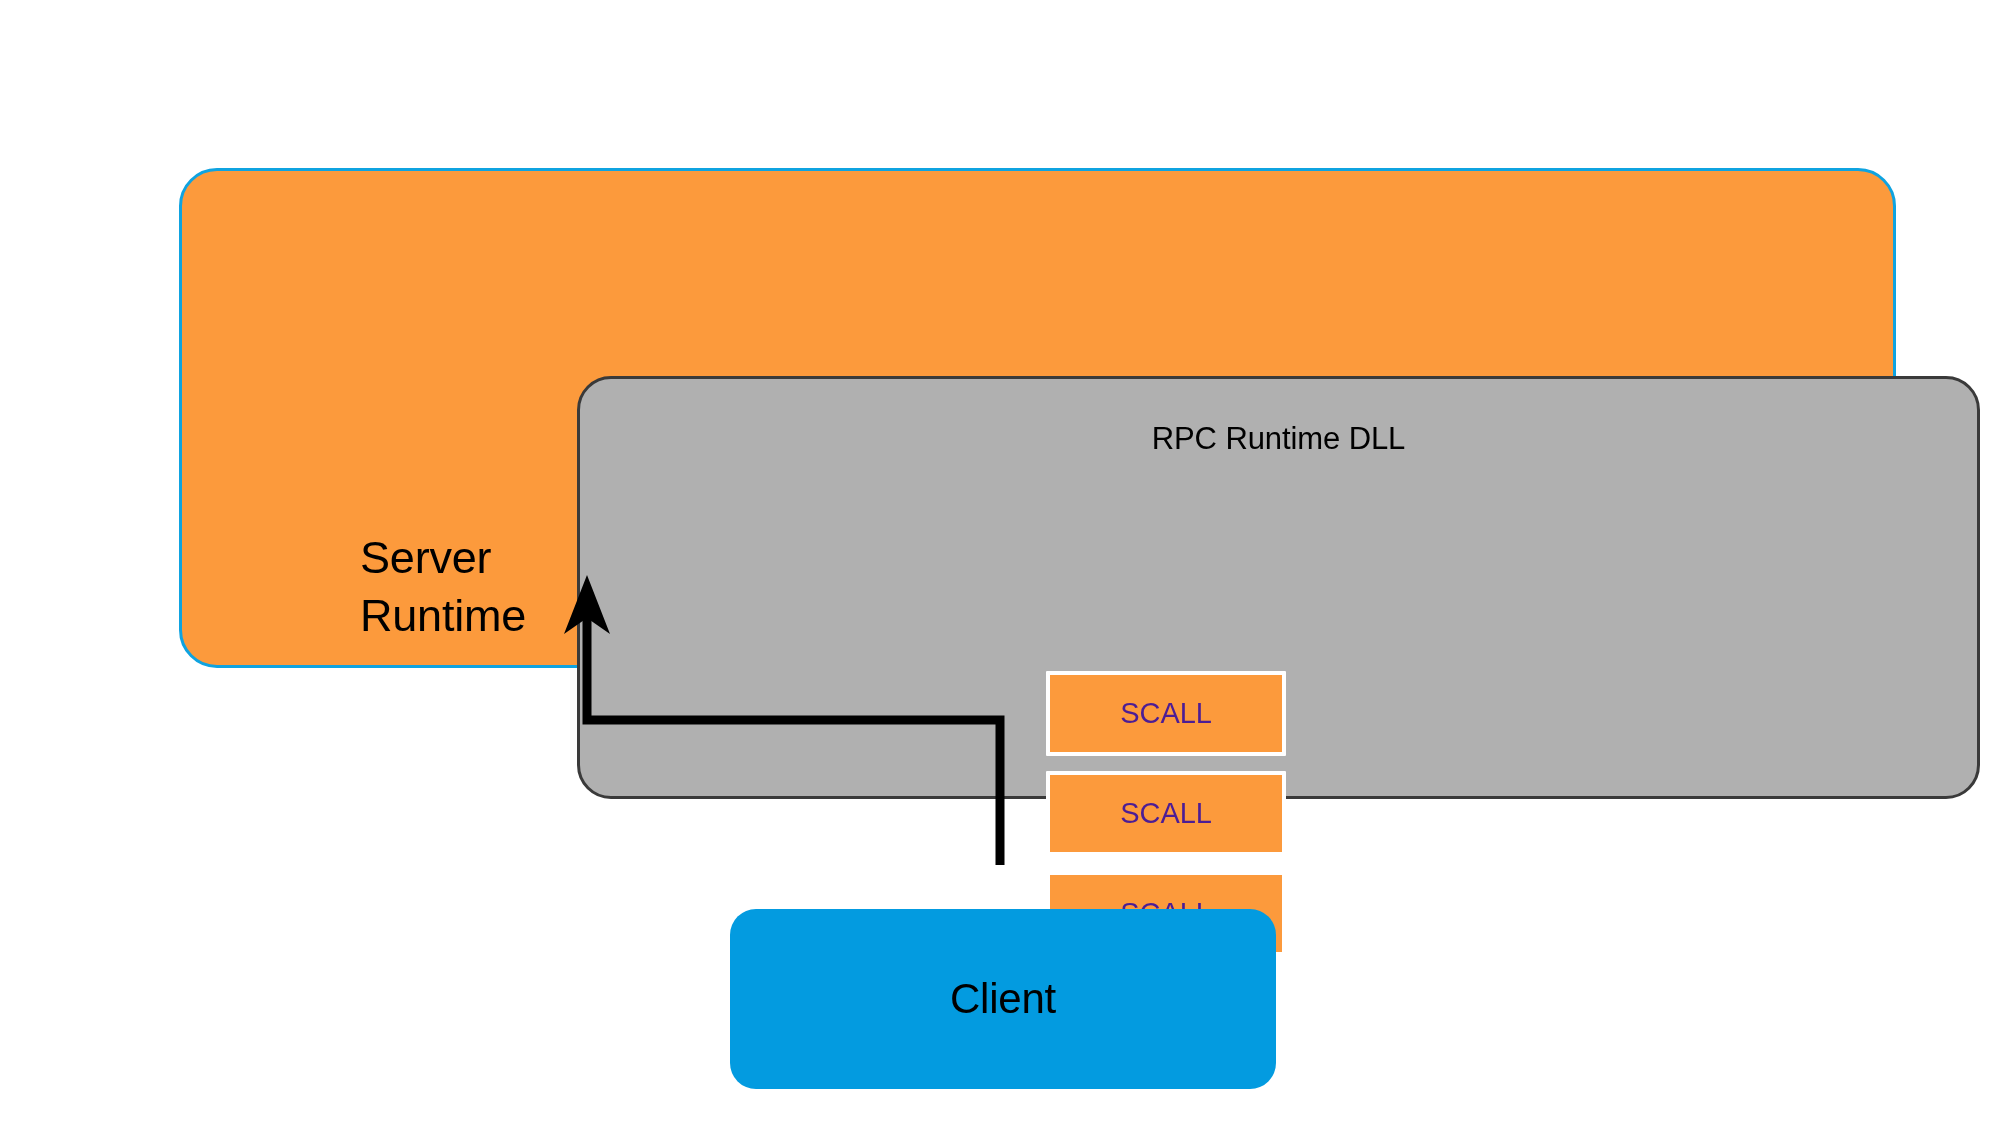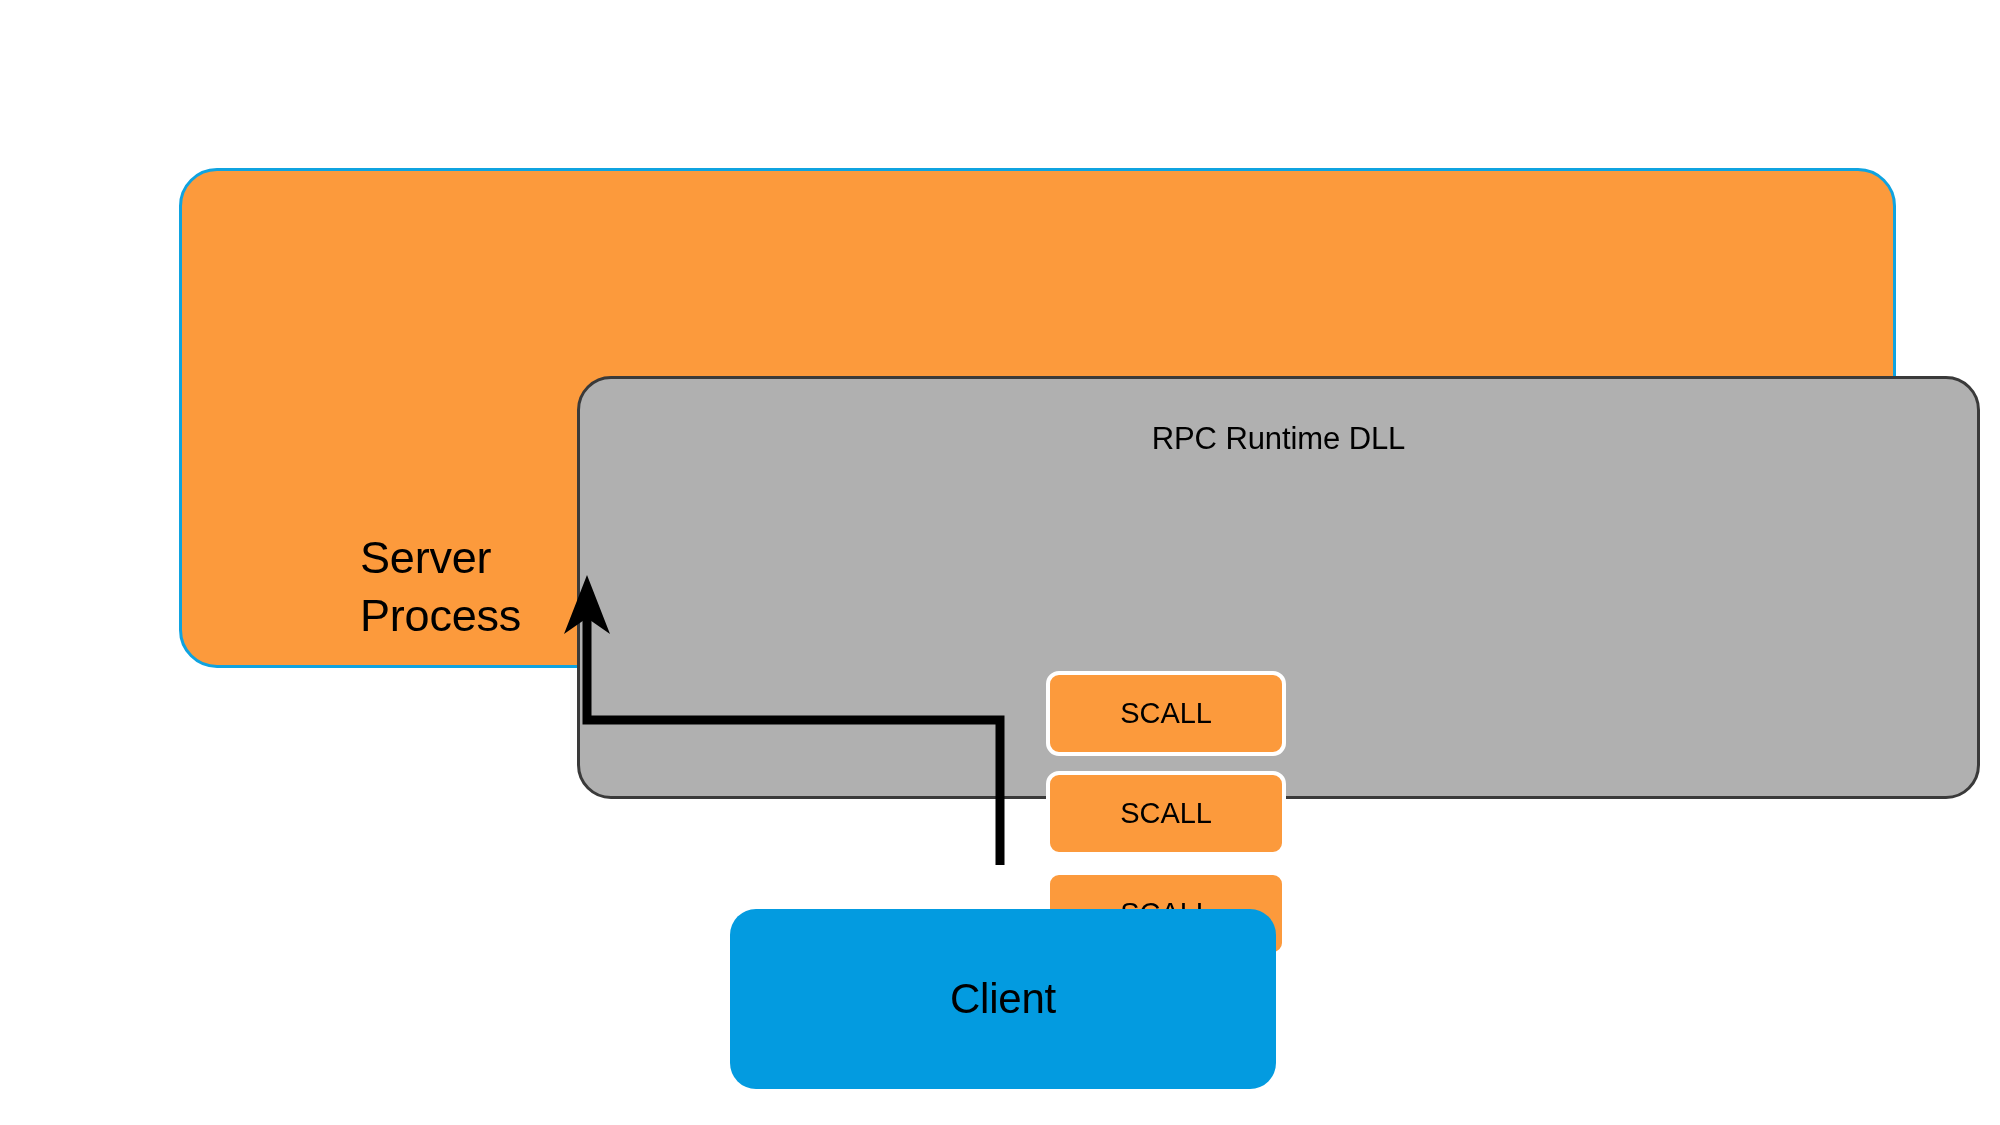--- a/index.html
+++ b/index.html
@@ -78,25 +78,25 @@
     height: 285px;
   }
   .scall-box {
     position: absolute;
     left: 0;
     width: 240px;
     height: 85px;
     box-sizing: border-box;
     background: #FC9A3C;
     border: 4px solid #FFFFFF;
-    border-radius: 13px;
+    border-radius: 1px;
     display: flex;
     align-items: center;
     justify-content: center;
-    color: #000000;
+    color: #4c1d95;
     font-size: 29px;
     letter-spacing: -0.1px;
   }
   .scall-0 { top: 0px; }
   .scall-1 { top: 100px; }
   .scall-2 { top: 200px; }
 
   
   .client-box {
     position: absolute;
@@ -137,21 +137,21 @@
       <div class="rpc-runtime-label">RPC Runtime DLL</div>
 
       <div class="scall-stack">
         <div class="scall-box scall-0">SCALL</div>
         <div class="scall-box scall-1">SCALL</div>
         <div class="scall-box scall-2">SCALL</div>
       </div>
     </div>
 
     <div class="server-label">Server
-Process</div>
+Runtime</div>
   </div>
 
   <svg class="connector" viewBox="0 0 2000 1125">
     <path d="M 1000 865 L 1000 720 L 587 720 L 587 600" fill="none" stroke="#000000" stroke-width="9" stroke-linecap="butt" stroke-linejoin="miter"></path>
     <path d="M 587 575 L 564 634 L 587 618 L 610 634 Z" fill="#000000" stroke="none"></path>
   </svg>
 
   <div class="client-box">Client</div>
 
 </div>

